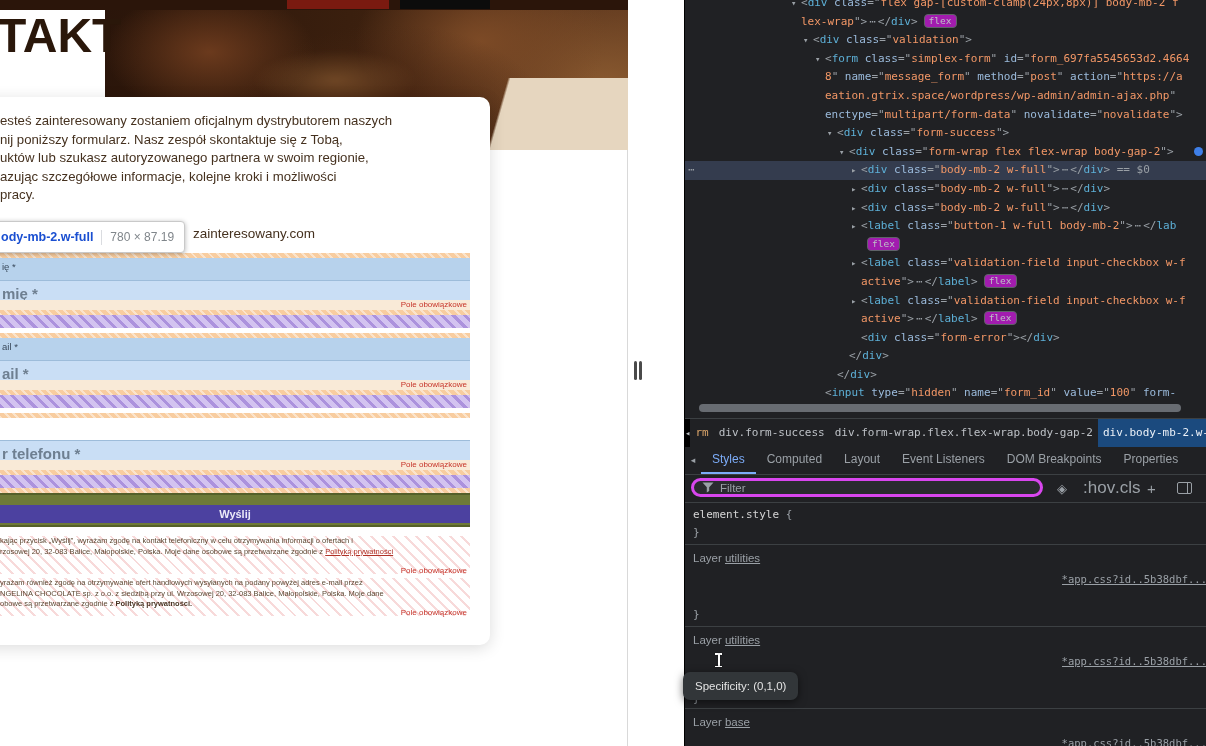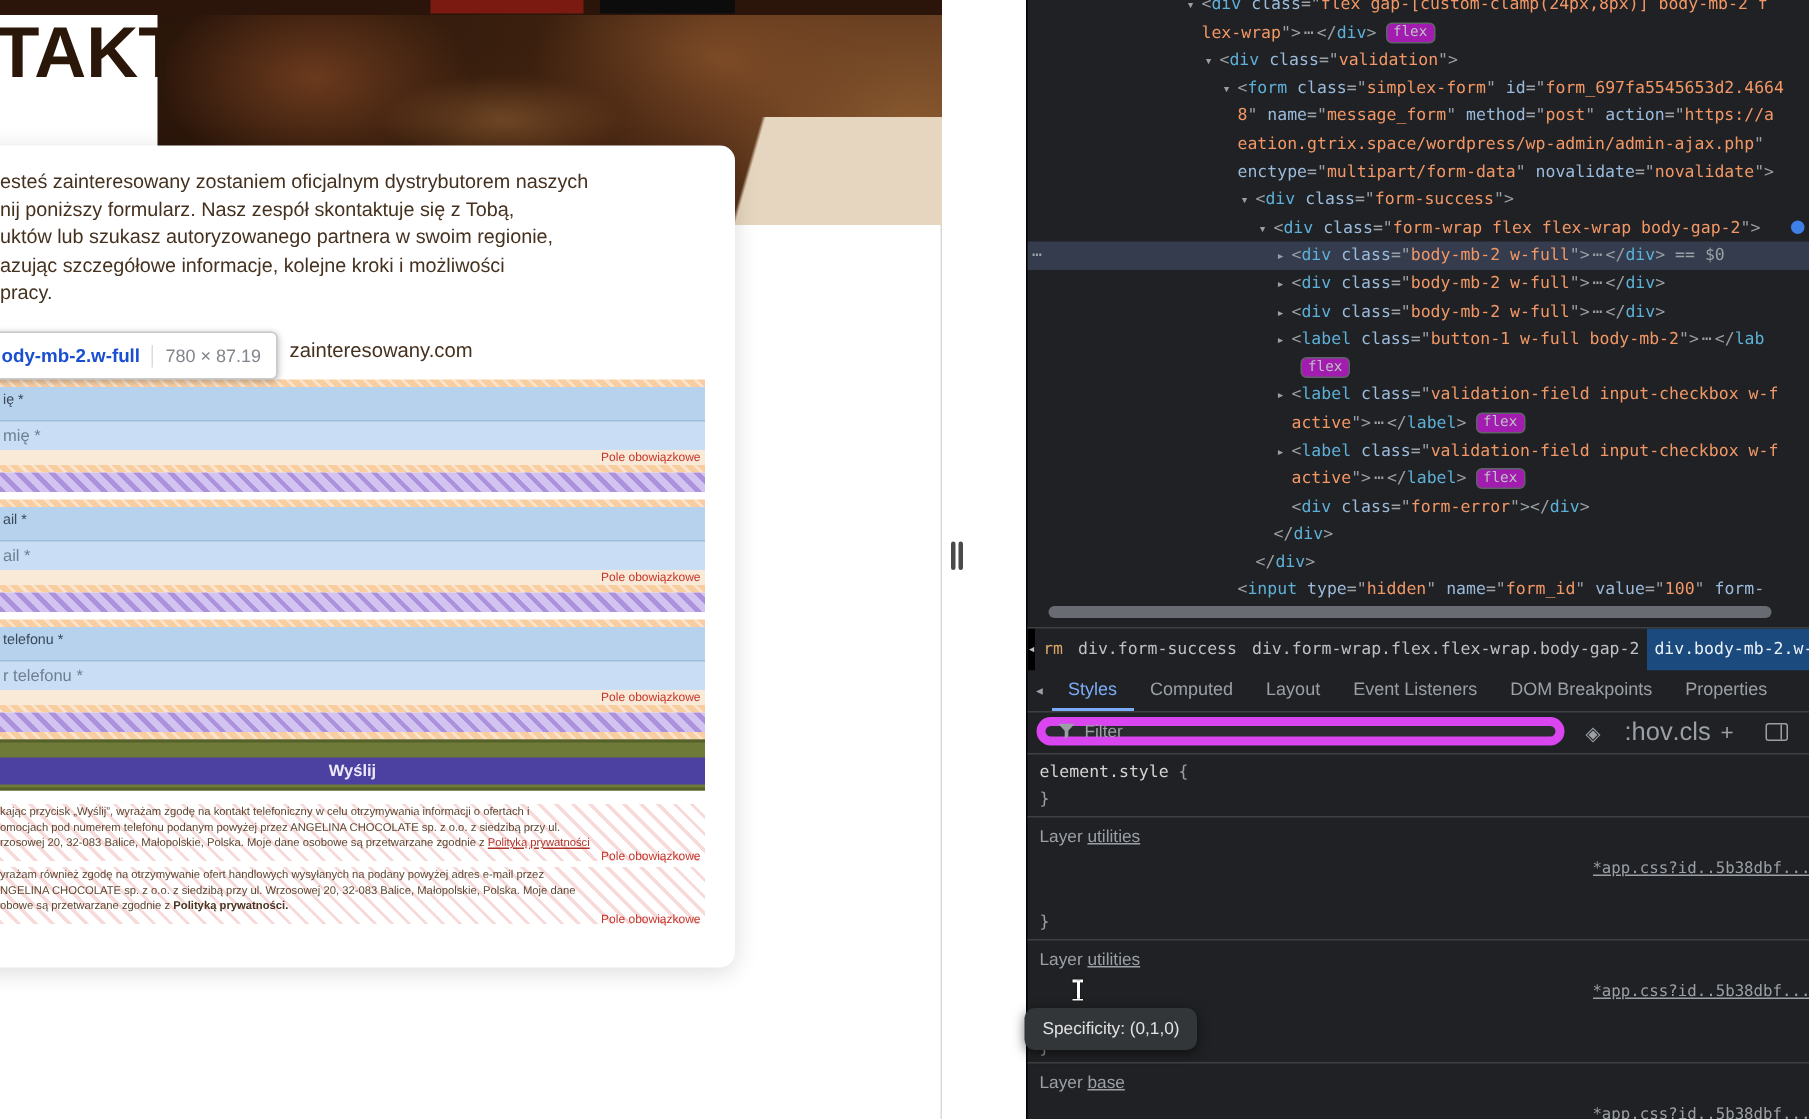--- a/index.html
+++ b/index.html
@@ -35,21 +35,21 @@
   #inspect-tip .dim{color:#80868b;font-size:12px;white-space:nowrap;}
   
   .fgroup{position:absolute;left:0;width:470px;height:75px;}
   .strip-orange{position:absolute;left:0;width:470px;height:5px;background:#f8cda0;
       background-image:repeating-linear-gradient(45deg,rgba(255,255,255,.45) 0 2px,rgba(255,255,255,0) 2px 6px);}
   .band-label{position:absolute;left:0;top:5px;width:470px;height:22px;background:#b7d2ec;}
   .band-input{position:absolute;left:0;top:27px;width:470px;height:20px;background:#c9def5;
       border-top:1px solid #9dbcda;}
   .band-error{position:absolute;left:0;top:47px;width:470px;height:10px;background:#f9ead7;}
   .flabel{position:absolute;left:2px;top:3px;font-size:9.5px;color:#3a4a5c;}
-  .fplaceholder{position:absolute;left:2px;top:4px;font-size:11px;color:#6e7f91;}
+  .fplaceholder{position:absolute;left:2px;top:4px;font-size:15px;color:#6e7f91;font-weight:bold;}
   .ferror{position:absolute;right:3px;top:0;font-size:8px;color:#c6342a;}
   .strip-purple{position:absolute;left:0;width:470px;height:13px;
       background:repeating-linear-gradient(45deg,#ac92dd 0 3px,#d3c3f0 3px 8px);}
   #submit-area{position:absolute;left:0;top:488px;width:470px;}
   #submit-band{position:absolute;left:0;top:5px;width:470px;height:30px;background:#6e7a38;
       border-top:2px solid #55602a;border-bottom:2px solid #55602a;}
   #submit-btn{position:absolute;left:0;top:10px;width:470px;height:18px;background:#4c41a0;
       display:flex;align-items:center;justify-content:center;}
   #submit-btn span{font-size:11px;font-weight:700;color:#eceaf8;}
   .consent{position:absolute;left:0;width:470px;height:38px;
@@ -85,21 +85,21 @@
   .crumb.partial{color:#dba56a;}
   .crumb.selected{background:#1b4a7e;color:#ecf1f8;}
   
   #tabbar{position:absolute;left:0;top:446px;width:522px;height:28px;border-bottom:1px solid #3c4043;
       display:flex;align-items:stretch;}
   #tab-scroll{width:16px;color:#9aa0a6;font-size:9px;display:flex;align-items:center;justify-content:center;}
   .tab{padding:0 11px;line-height:26px;font-size:12px;color:#9aa0a6;white-space:nowrap;}
   .tab.selected{color:#7cacf8;box-shadow:inset 0 -2px 0 #7cacf8;}
   
   #stylebar{position:absolute;left:0;top:474px;width:522px;height:28px;border-bottom:1px solid #3c4043;}
-  #filter-box{position:absolute;left:6px;top:4px;width:352px;height:19px;border:6px solid #d946ef;
+  #filter-box{position:absolute;left:6px;top:4px;width:352px;height:19px;border:3px solid #d946ef;
       border-radius:10px;background:#2a2b2f;display:flex;align-items:center;padding:0 8px;box-sizing:border-box;}
   #filter-box .ph{color:#9aa0a6;font-size:11.5px;margin-left:6px;}
   .sb-ico{position:absolute;top:0;height:28px;display:flex;align-items:center;color:#9aa0a6;font-size:17px;}
   
   .srow{position:absolute;left:0;width:522px;height:18px;font-family:"DejaVu Sans Mono",monospace;
       font-size:11px;line-height:18px;white-space:pre;overflow:hidden;}
   .sel-t{color:#d5d5d5;} .brace{color:#9aa0a6;}
   .src-link{position:absolute;right:0;top:0;max-width:150px;overflow:hidden;white-space:nowrap;
       color:#9aa0a6;font-size:10.5px;line-height:18px;text-decoration:underline;}
   .sdivider{position:absolute;left:0;width:522px;height:1px;background:#3c4043;}
@@ -172,23 +172,20 @@
       </div>
       <div class="band-error">
         <span class="ferror">Pole obowiązkowe</span>
       </div>
       <div class="strip-orange" style="top:57px;"></div>
       <div class="strip-purple" style="top:62px;"></div>
     </div>
 
     <div class="fgroup" style="top:413px;">
       <div class="strip-orange" style="top:0;"></div>
-      <div class="band-label">
-        <span class="flabel">telefonu *</span>
-      </div>
       <div class="band-input">
         <span class="fplaceholder">r telefonu *</span>
       </div>
       <div class="band-error">
         <span class="ferror">Pole obowiązkowe</span>
       </div>
       <div class="strip-orange" style="top:57px;"></div>
       <div class="strip-purple" style="top:62px;"></div>
     </div>
 
@@ -196,21 +193,20 @@
       <div class="strip-orange" style="top:0;"></div>
       <div id="submit-band">
         <div id="submit-btn">
           <span>Wyślij</span>
         </div>
       </div>
     </div>
 
     <div class="consent" style="top:536px;">
       <div class="cline"><span>kając przycisk „Wyślij”, wyrażam zgodę na kontakt telefoniczny w celu otrzymywania informacji o ofertach i</span></div>
-      <div class="cline"><span>omocjach pod numerem telefonu podanym powyżej przez ANGELINA CHOCOLATE sp. z o.o. z siedzibą przy ul.</span></div>
       <div class="cline"><span>rzosowej 20, 32-083 Balice, Małopolskie, Polska. Moje dane osobowe są przetwarzane zgodnie z </span><span class="clink-red">Polityką prywatności</span></div>
       <span class="cerror">Pole obowiązkowe</span>
     </div>
 
     <div class="consent" style="top:578px;">
       <div class="cline"><span>yrażam również zgodę na otrzymywanie ofert handlowych wysyłanych na podany powyżej adres e-mail przez</span></div>
       <div class="cline"><span>NGELINA CHOCOLATE sp. z o.o. z siedzibą przy ul. Wrzosowej 20, 32-083 Balice, Małopolskie, Polska. Moje dane</span></div>
       <div class="cline"><span>obowe są przetwarzane zgodnie z </span><span class="clink-bold">Polityką prywatności.</span></div>
       <span class="cerror">Pole obowiązkowe</span>
     </div>

